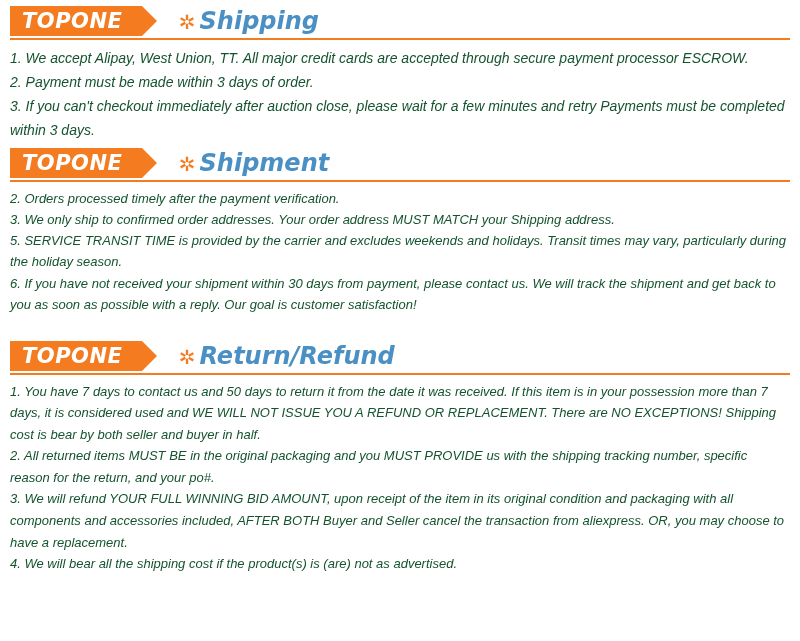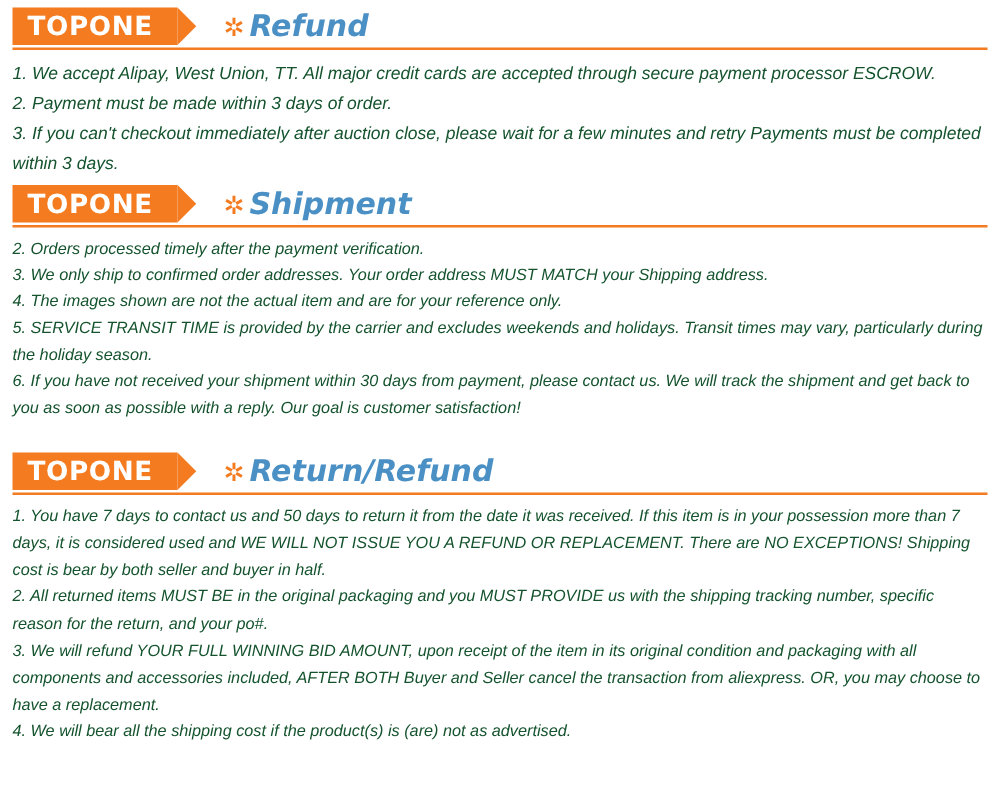--- a/index.html
+++ b/index.html
@@ -32,20 +32,21 @@
   .banner {
     position: relative;
     display: inline-block;
     vertical-align: top;
     height: 30px;
     background: #f47b20;
     padding: 0 20px 0 12px;
     color: #ffffff;
     font-size: 21px;
     font-weight: bold;
+    font-style: italic;
     line-height: 30px;
     letter-spacing: 0.5px;
     font-family: "DejaVu Sans", sans-serif;
   }
   .banner::after {
     content: "";
     position: absolute;
     right: -15px;
     top: 0;
     width: 0;
@@ -105,40 +106,39 @@
   .payment-section .rule { background: #f47b20; }
 </style>
 </head>
 <body>
 
 <div class="page">
 
   <div class="payment-section">
     <div class="section-head">
       <span class="banner">TOPONE</span>
-      <span class="head-title"><span class="asterisk">✲</span><span>Refund</span></span>
+      <span class="head-title"><span class="asterisk">✲</span><span>Shipping</span></span>
       <div class="rule"></div>
     </div>
     <div class="lines payment">
       <p class="line">1. We accept Alipay, West Union, TT. All major credit cards are accepted through secure payment processor ESCROW.</p>
       <p class="line">2. Payment must be made within 3 days of order.</p>
       <p class="line">3. If you can't checkout immediately after auction close, please wait for a few minutes and retry Payments must be completed within 3 days.</p>
     </div>
   </div>
 
   <div class="shipment-section">
     <div class="section-head">
       <span class="banner">TOPONE</span>
       <span class="head-title"><span class="asterisk">✲</span><span>Shipment</span></span>
       <div class="rule"></div>
     </div>
     <div class="lines shipment">
       <p class="line">2. Orders processed timely after the payment verification.</p>
       <p class="line">3. We only ship to confirmed order addresses. Your order address MUST MATCH your Shipping address.</p>
-      <p class="line">4. The images shown are not the actual item and are for your reference only.</p>
       <p class="line">5. SERVICE TRANSIT TIME is provided by the carrier and excludes weekends and holidays. Transit times may vary, particularly during the holiday season.</p>
       <p class="line">6. If you have not received your shipment within 30 days from payment, please contact us. We will track the shipment and get back to you as soon as possible with a reply. Our goal is customer satisfaction!</p>
     </div>
   </div>
 
   <div class="returns-section">
     <div class="section-head">
       <span class="banner">TOPONE</span>
       <span class="head-title"><span class="asterisk">✲</span><span>Return/Refund</span></span>
       <div class="rule"></div>

